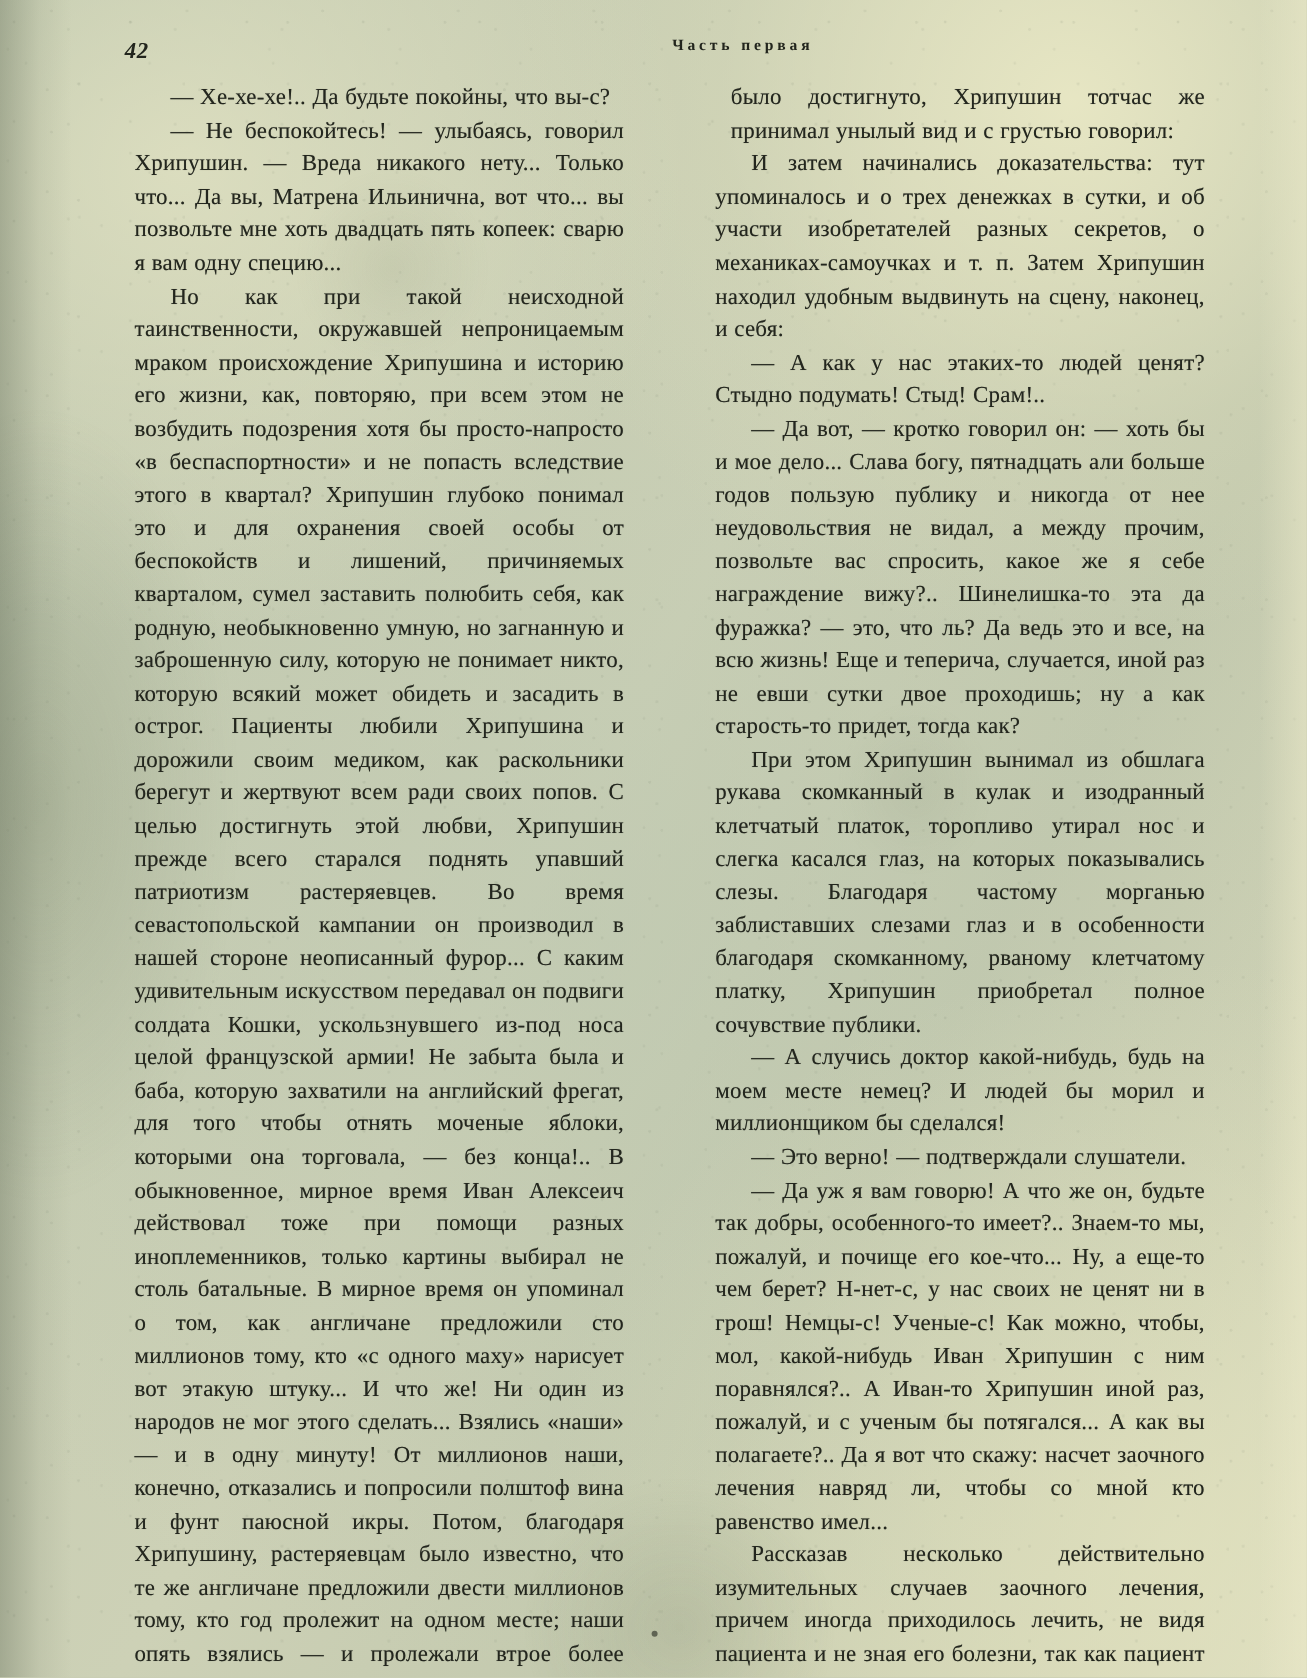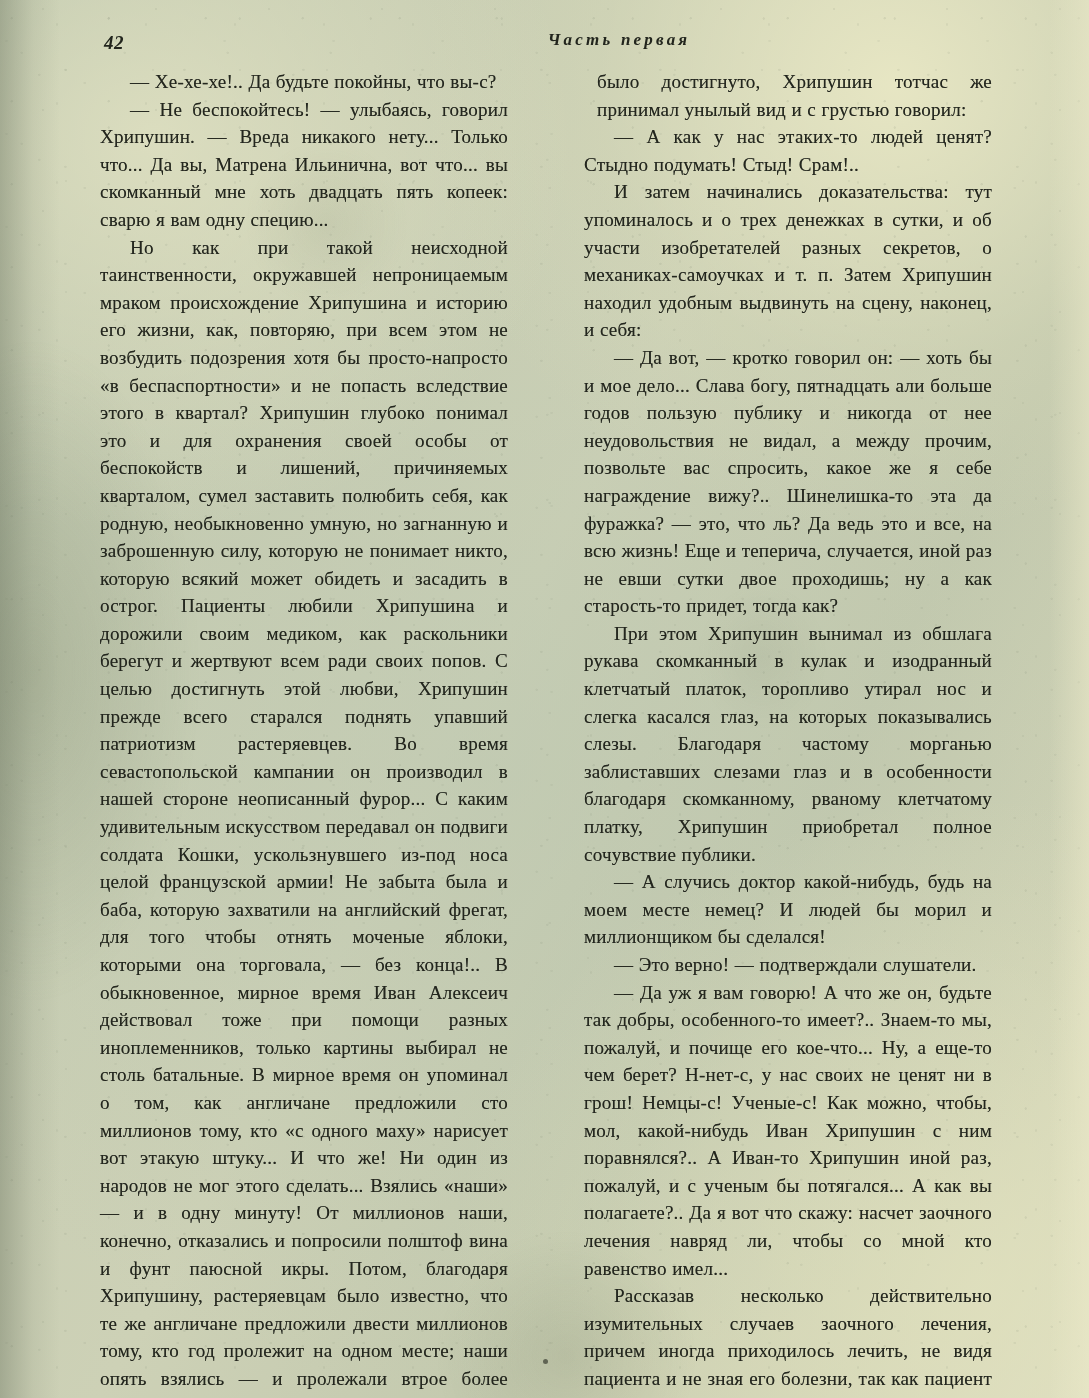--- a/index.html
+++ b/index.html
@@ -88,32 +88,31 @@
     letter-spacing: .5px;
     color: #22251d;
   }
   .head-title {
     position: absolute;
     left: 0;
     right: 0;
     top: 0;
     text-align: center;
     font-family: "Liberation Serif", serif;
-    font-style: italic;
     font-weight: 700;
-    font-size: 17px;
+    font-size: 13px;
     letter-spacing: 3.2px;
     color: #22251d;
     padding-left: 140px;
   }
 
   .columns {
     position: absolute;
     top: 68px;
-    left: 100px;
+    left: 112px;
     width: 892px;
     height: 1250px;
   }
   .col {
     position: absolute;
     top: 0;
     width: 408px;
   }
   .col-left  { left: 0; }
   .col-right { left: 484px; }
@@ -176,28 +175,28 @@
 
     <div class="running-head">
       <span class="folio">42</span>
       <span class="head-title">Часть первая</span>
     </div>
 
     <div class="columns">
 
       <div class="col col-left">
         <p class="para">— Хе-хе-хе!.. Да будьте покойны, что вы-с?</p>
-        <p class="para">— Не беспокойтесь! — улыбаясь, говорил Хрипушин. — Вреда никакого нету... Только что... Да вы, Матрена Ильинична, вот что... вы скомканный мне хоть двадцать пять копеек: сварю я вам одну специю...</p>
+        <p class="para">— Не беспокойтесь! — улыбаясь, говорил Хрипушин. — Вреда никакого нету... Только что... Да вы, Матрена Ильинична, вот что... вы позвольте мне хоть двадцать пять копеек: сварю я вам одну специю...</p>
         <p class="para">Но как при такой неисходной таинственности, окружавшей непроницаемым мраком происхождение Хрипушина и историю его жизни, как, повторяю, при всем этом не возбудить подозрения хотя бы просто-напросто «в беспаспортности» и не попасть вследствие этого в квартал? Хрипушин глубоко понимал это и для охранения своей особы от беспокойств и лишений, причиняемых кварталом, сумел заставить полюбить себя, как родную, необыкновенно умную, но загнанную и заброшенную силу, которую не понимает никто, которую всякий может обидеть и засадить в острог. Пациенты любили Хрипушина и дорожили своим медиком, как раскольники берегут и жертвуют всем ради своих попов. С целью достигнуть этой любви, Хрипушин прежде всего старался поднять упавший патриотизм растеряевцев. Во время севастопольской кампании он производил в нашей стороне неописанный фурор... С каким удивительным искусством передавал он подвиги солдата Кошки, ускользнувшего из-под носа целой французской армии! Не забыта была и баба, которую захватили на английский фрегат, для того чтобы отнять моченые яблоки, которыми она торговала, — без конца!.. В обыкновенное, мирное время Иван Алексеич действовал тоже при помощи разных иноплеменников, только картины выбирал не столь батальные. В мирное время он упоминал о том, как англичане предложили сто миллионов тому, кто «с одного маху» нарисует вот этакую штуку... И что же! Ни один из народов не мог этого сделать... Взялись «наши» — и в одну минуту! От миллионов наши, конечно, отказались и попросили полштоф вина и фунт паюсной икры. Потом, благодаря Хрипушину, растеряевцам было известно, что те же англичане предложили двести миллионов тому, кто год пролежит на одном месте; наши опять взялись — и пролежали втрое более означенного англичанами срока... Рассказы в таком роде тянулись до тех пор, пока слушатели-пациенты вполне убеждались в превосходстве нашего народа над всеми народами мира. Когда это</p>
       </div>
 
       <div class="col col-right">
         <p class="para cont">было достигнуто, Хрипушин тотчас же принимал унылый вид и с грустью говорил:</p>
+        <p class="para">И затем начинались доказательства: тут упоминалось и о трех денежках в сутки, и об участи изобретателей разных секретов, о механиках-самоучках и т. п. Затем Хрипушин находил удобным выдвинуть на сцену, наконец, и себя:</p>
         <p class="para">— А как у нас этаких-то людей ценят? Стыдно подумать! Стыд! Срам!..</p>
-        <p class="para">И затем начинались доказательства: тут упоминалось и о трех денежках в сутки, и об участи изобретателей разных секретов, о механиках-самоучках и т. п. Затем Хрипушин находил удобным выдвинуть на сцену, наконец, и себя:</p>
         <p class="para">— Да вот, — кротко говорил он: — хоть бы и мое дело... Слава богу, пятнадцать али больше годов пользую публику и никогда от нее неудовольствия не видал, а между прочим, позвольте вас спросить, какое же я себе награждение вижу?.. Шинелишка-то эта да фуражка? — это, что ль? Да ведь это и все, на всю жизнь! Еще и теперича, случается, иной раз не евши сутки двое проходишь; ну а как старость-то придет, тогда как?</p>
         <p class="para">При этом Хрипушин вынимал из обшлага рукава скомканный в кулак и изодранный клетчатый платок, торопливо утирал нос и слегка касался глаз, на которых показывались слезы. Благодаря частому морганью заблиставших слезами глаз и в особенности благодаря скомканному, рваному клетчатому платку, Хрипушин приобретал полное сочувствие публики.</p>
         <p class="para">— А случись доктор какой-нибудь, будь на моем месте немец? И людей бы морил и миллионщиком бы сделался!</p>
         <p class="para">— Это верно! — подтверждали слушатели.</p>
         <p class="para">— Да уж я вам говорю! А что же он, будьте так добры, особенного-то имеет?.. Знаем-то мы, пожалуй, и почище его кое-что... Ну, а еще-то чем берет? Н-нет-с, у нас своих не ценят ни в грош! Немцы-с! Ученые-с! Как можно, чтобы, мол, какой-нибудь Иван Хрипушин с ним поравнялся?.. А Иван-то Хрипушин иной раз, пожалуй, и с ученым бы потягался... А как вы полагаете?.. Да я вот что скажу: насчет заочного лечения навряд ли, чтобы со мной кто равенство имел...</p>
         <p class="para">Рассказав несколько действительно изумительных случаев заочного лечения, причем иногда приходилось лечить, не видя пациента и не зная его болезни, так как пациент старался держать это дело в секрете, он восклицал:</p>
 
       </div>
 
     </div>

